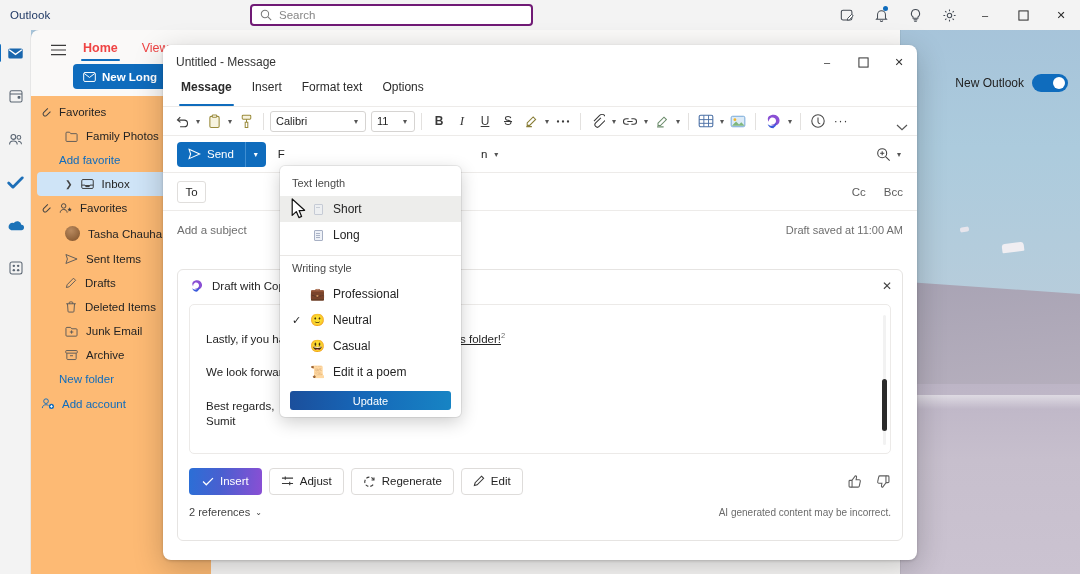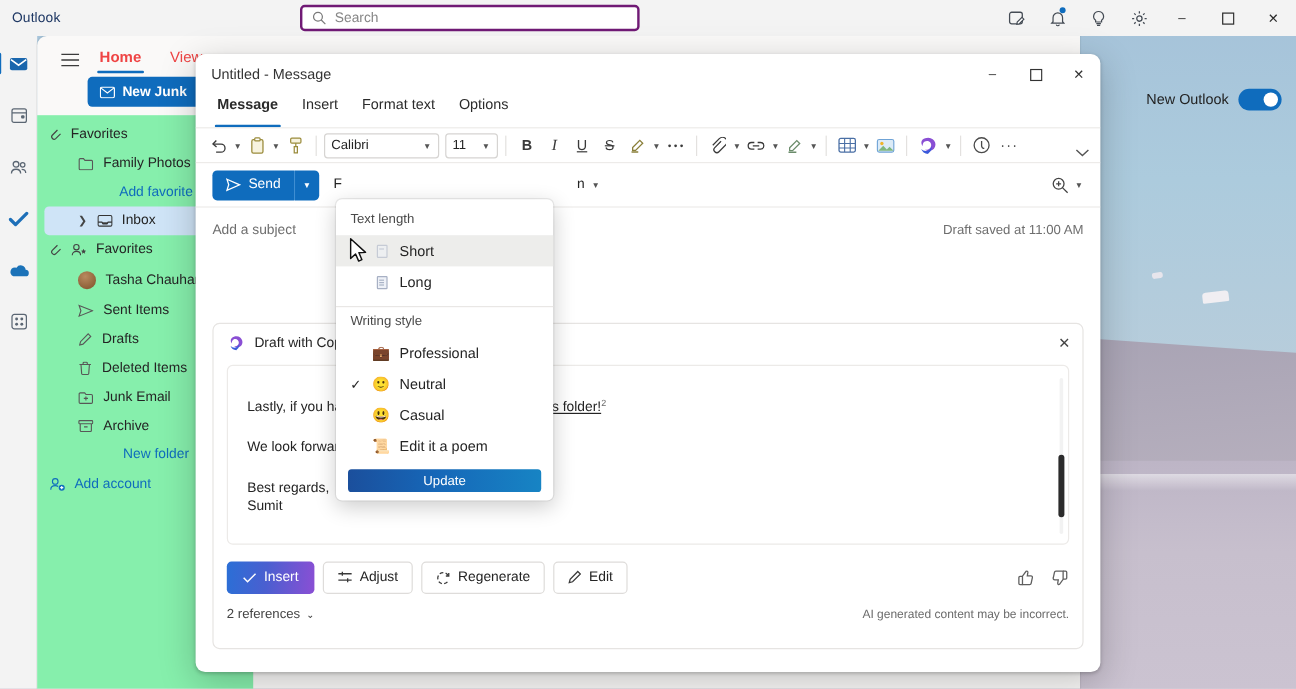--- a/index.html
+++ b/index.html
@@ -84,21 +84,21 @@
   .ribbon-collapse { position: absolute; right: 12px; top: 58px; color: #555; font-size: 9px; }
   .no-label { font-size: 12px; color: #222; }
   .toggle { width: 36px; height: 18px; border-radius: 9px; background: #0f6cbd; position: relative; }
   .toggle::after { content: ""; position: absolute; right: 3px; top: 3px; width: 12px; height: 12px;
     border-radius: 50%; background: #fff; }
   #newoutlook-wrap { position: absolute; right: 0; top: 0; width: 190px; height: 30px;
     display: flex; align-items: center; justify-content: flex-end; padding-right: 12px; gap: 8px; }
 
   
   #folders { position: absolute; left: 0; top: 66px; width: 180px; bottom: 0;
-    background: #86efac; padding-top: 4px; font-size: 11.5px; color: #242424; text-align: center; }
+    background: #fdba74; padding-top: 4px; font-size: 11.5px; color: #242424; }
   .fgroup { display: flex; align-items: center; gap: 7px; padding: 6px 10px; color: #242424; }
   .fitem { display: flex; align-items: center; gap: 8px; padding: 6px 10px 6px 28px;
     color: #242424; border-radius: 4px; margin: 0 6px; }
   .fitem.sel { background: #cfe4f7; }
   .flink { padding: 6px 10px 6px 28px; color: #0f6cbd; }
   .flink.acct { display: flex; align-items: center; gap: 7px; padding-left: 10px; }
   .chev { font-size: 9px; color: #444; }
   .avatar { width: 15px; height: 15px; border-radius: 50%;
     background: radial-gradient(circle at 40% 30%, #b98a5f, #7d4f28); }
 
@@ -288,21 +288,21 @@
         <div class="rtab">View</div>
       </div>
       <div class="newmail">
         <div class="newmail-main">
           <span>
             <svg width="13" height="10" viewBox="0 0 14 11">
                 <rect x="0.6" y="0.6" width="12.8" height="9.8" rx="1.4" stroke="#fff" stroke-width="1.1" fill="none"></rect>
                 <path d="M1.2 1.6 L7 6 L12.8 1.6" stroke="#fff" stroke-width="1.1" fill="none"></path>
               </svg>
           </span>
-          <span>New Junk</span>
+          <span>New Long</span>
         </div>
         <div class="newmail-caret">⌄</div>
       </div>
       <div class="ribbon-trash">
         <svg width="14" height="16" viewBox="0 0 14 16">
             <path d="M1.5 3.5h11M5 3.5V2a1 1 0 0 1 1-1h2a1 1 0 0 1 1 1v1.5M3 3.5l.7 10a1 1 0 0 0 1 .9h4.6a1 1 0 0 0 1-.9l.7-10" stroke="#4a4a4a" stroke-width="1.1" fill="none"></path>
           </svg>
       </div>
       <div class="ribbon-right">
         <div class="rr-btn boxed">
@@ -644,20 +644,27 @@
       <span>
         <svg width="15" height="15" viewBox="0 0 16 16">
             <circle cx="6.6" cy="6.6" r="4.8" stroke="#444" stroke-width="1.15" fill="none"></circle>
             <path d="M10.2 10.2 L14.6 14.6M4.4 6.6h4.4M6.6 4.4v4.4" stroke="#444" stroke-width="1.15"></path>
           </svg>
       </span>
       <span class="tcaret">▾</span>
     </div>
   </div>
 
+  <div id="torow">
+    <div class="to-chip">To</div>
+    <div class="ccbcc">
+      <span>Cc</span>
+      <span>Bcc</span>
+    </div>
+  </div>
 
   <div id="subjrow">
     <span class="subj-ph">Add a subject</span>
     <span class="draft-saved">Draft saved at 11:00 AM</span>
   </div>
 
   <div id="copilot">
     <div id="cp-head">
       <span>
         <svg width="14" height="14" viewBox="0 0 16 16">

